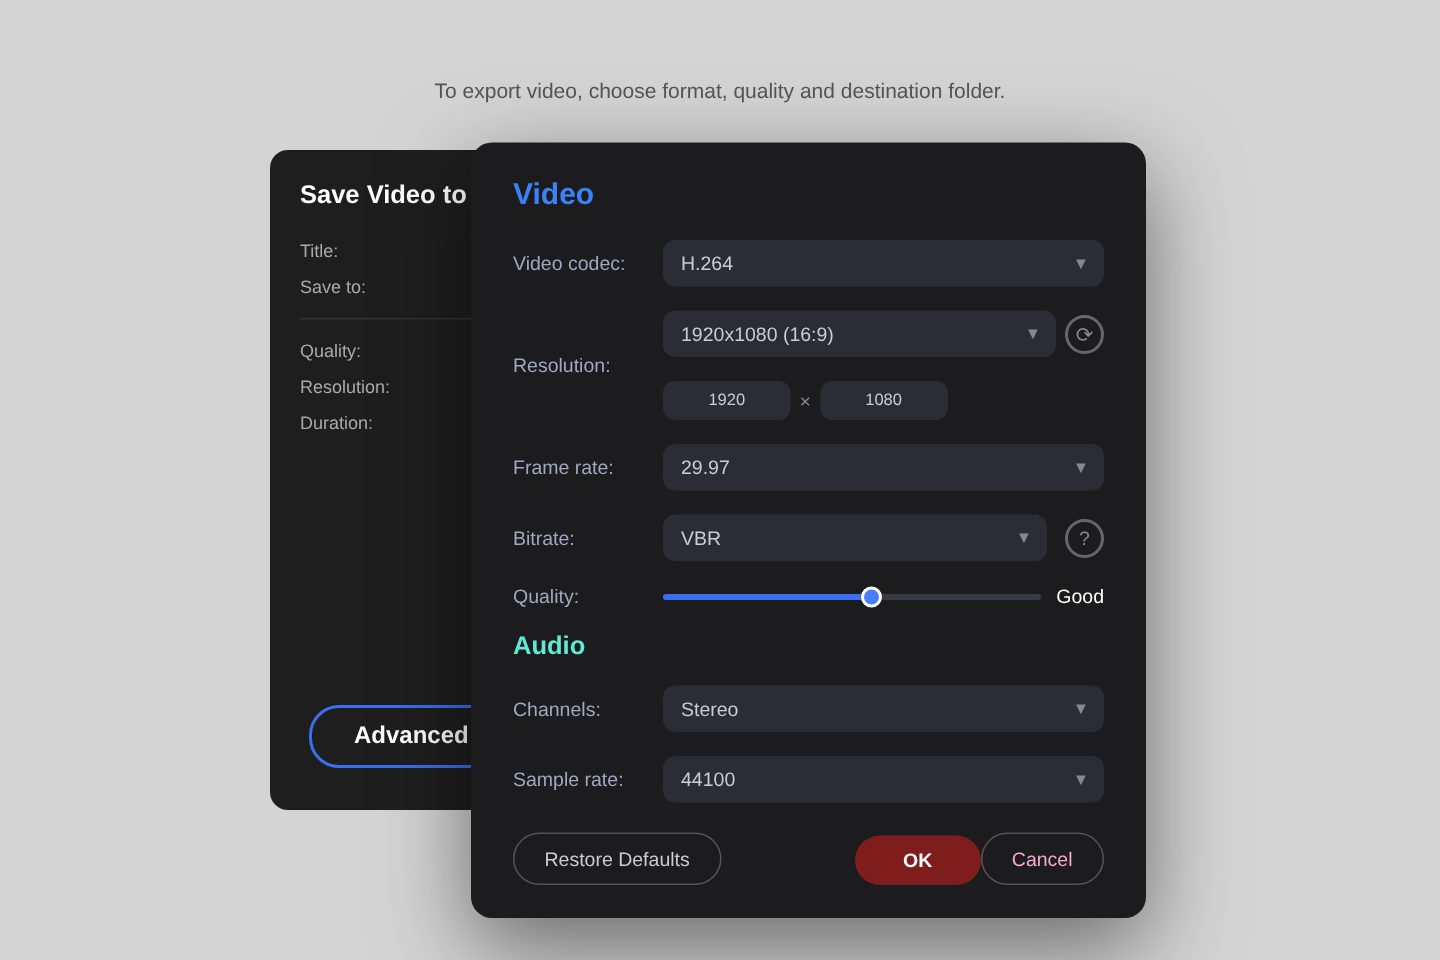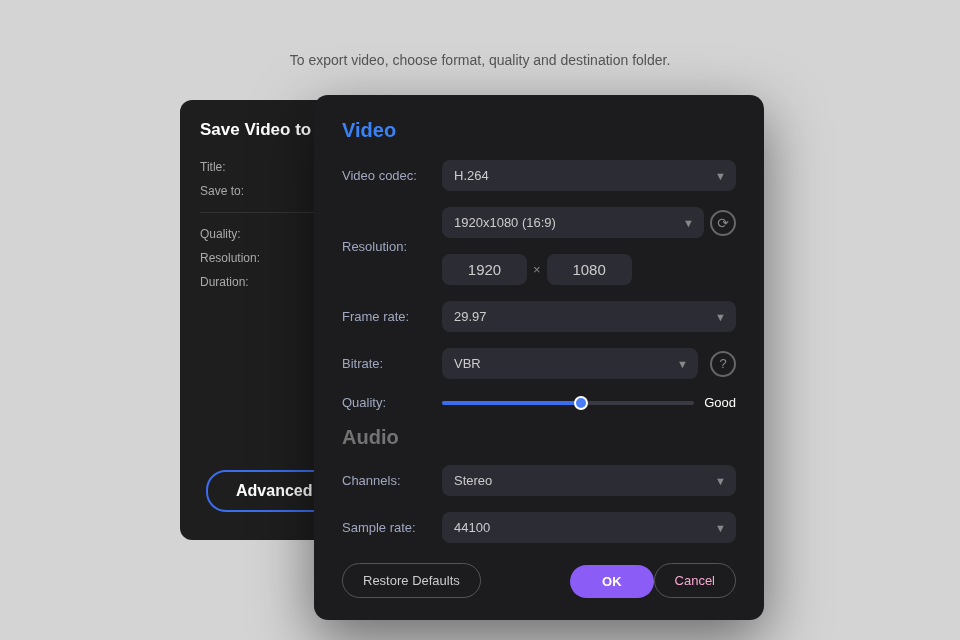--- a/index.html
+++ b/index.html
@@ -163,21 +163,21 @@
       display: flex;
       align-items: center;
       gap: 6px;
     }
 
     .res-input {
       background: #2c2c35;
       border: none;
       border-radius: 8px;
       color: #ccc;
-      font-size: 15px;
+      font-size: 11px;
       padding: 7px 10px;
       width: 85px;
       text-align: center;
     }
 
     .res-x {
       color: #888;
       font-size: 13px;
     }
 
@@ -249,22 +249,22 @@
     }
 
     .quality-label {
       color: #ffffff;
       font-size: 13px;
       white-space: nowrap;
     }
 
     
     .audio-section-title {
-      color: #737373;
-      font-size: 20px;
+      color: #5eead4;
+      font-size: 17px;
       font-weight: 700;
       margin: 8px 0 16px;
     }
 
     
     .dialog-footer {
       display: flex;
       align-items: flex-end;
       margin-top: 20px;
       gap: 0;
@@ -276,21 +276,21 @@
       color: #ccc;
       font-size: 13px;
       padding: 9px 20px;
       border-radius: 20px;
       cursor: pointer;
     }
 
     .spacer { flex: 1; }
 
     .btn-ok {
-      background: #8b5cf6;
+      background: #7f1d1d;
       border: none;
       color: #fff;
       font-size: 13px;
       font-weight: 600;
       padding: 9px 32px;
       border-radius: 20px;
       cursor: pointer;
     }
 
     .btn-cancel {

